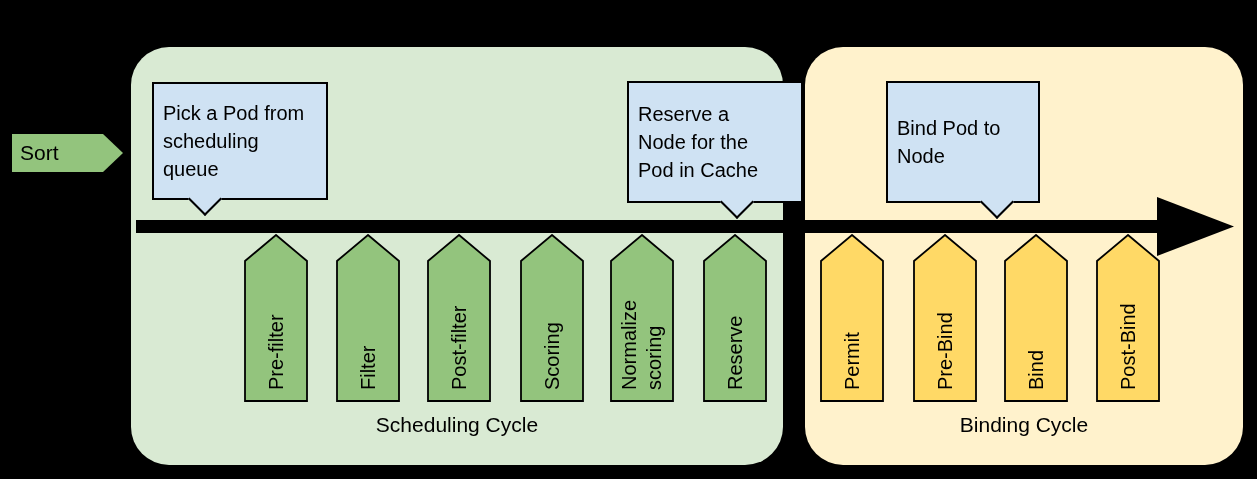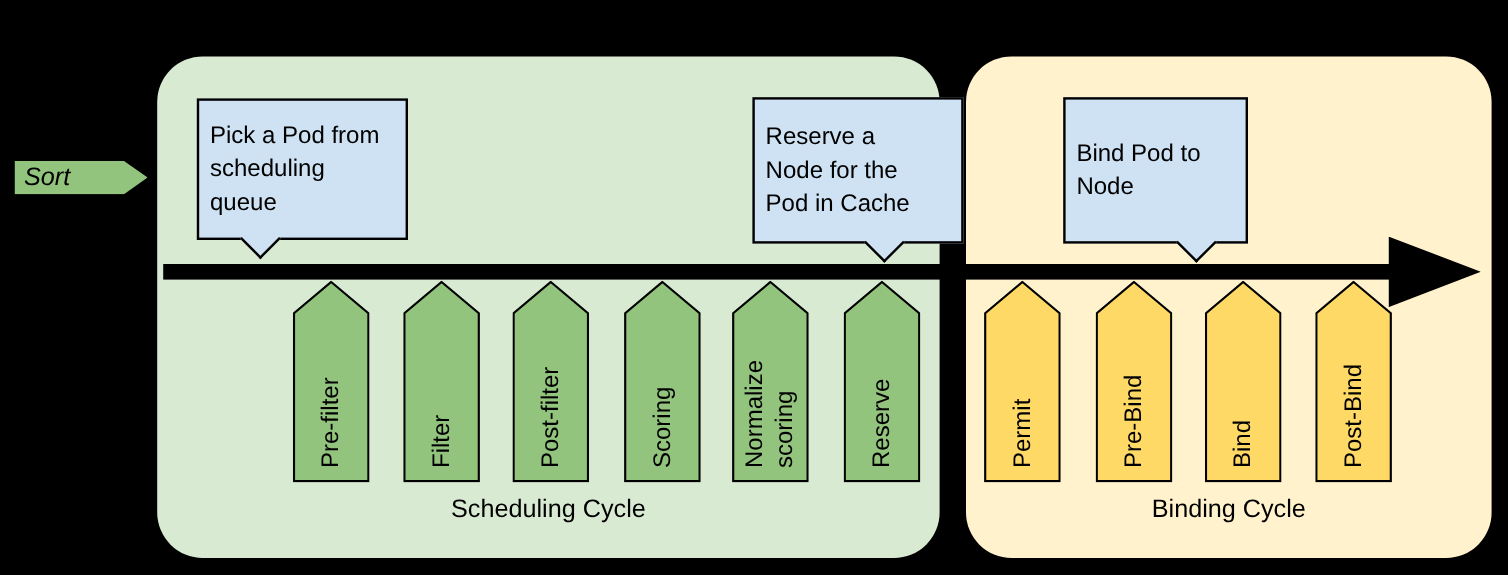--- a/index.html
+++ b/index.html
@@ -17,25 +17,25 @@
     border-radius:38px;
   }
   .cycle.sched{left:131px;width:652px;background:var(--scheduling-container,#d9ead3);}
   .cycle.bind{left:805px;width:438px;background:var(--binding-container,#fff2cc);}
   .cycle-title{
     position:absolute;top:412px;height:26px;line-height:26px;
     text-align:center;font-size:21px;
   }
   
   .sort-arrow{
-    position:absolute;left:12px;top:134px;width:111px;height:28px;
+    position:absolute;left:12px;top:134px;width:111px;height:38px;
     background:var(--scheduling-arrow,#93c47d);
     clip-path:polygon(0 0,82% 0,100% 50%,82% 100%,0 100%);
     display:flex;align-items:center;
-    font-size:21px;padding-left:8px;box-sizing:border-box;font-style:italic;
+    font-size:21px;padding-left:8px;box-sizing:border-box;
   }
   
   .shaft{
     position:absolute;left:136px;top:220px;width:1040px;height:13px;
     background:var(--timeline-arrow,#000000);
   }
   .head{
     position:absolute;left:1157px;top:197px;width:77px;height:59px;
     background:var(--timeline-arrow,#000000);
     clip-path:polygon(0 0,100% 50%,0 100%);
@@ -75,21 +75,21 @@
 <body>
 
 <div class="stage">
 
   <div class="cycle sched"></div>
   <div class="cycle bind"></div>
 
   <div class="cycle-title" style="left:805px;width:438px">Binding Cycle</div>
   <div class="cycle-title" style="left:131px;width:652px">Scheduling Cycle</div>
 
-  <div class="callout" style="left:164px;top:82px;width:176px;height:118px">
+  <div class="callout" style="left:152px;top:82px;width:176px;height:118px">
     <div class="callout-text">Pick a Pod from
 scheduling
 queue</div>
     <div class="callout-tail" style="left:39px"></div>
   </div>
 
   <div class="callout" style="left:627px;top:81px;width:176px;height:122px">
     <div class="callout-text">Reserve a
 Node for the
 Pod in Cache</div>

